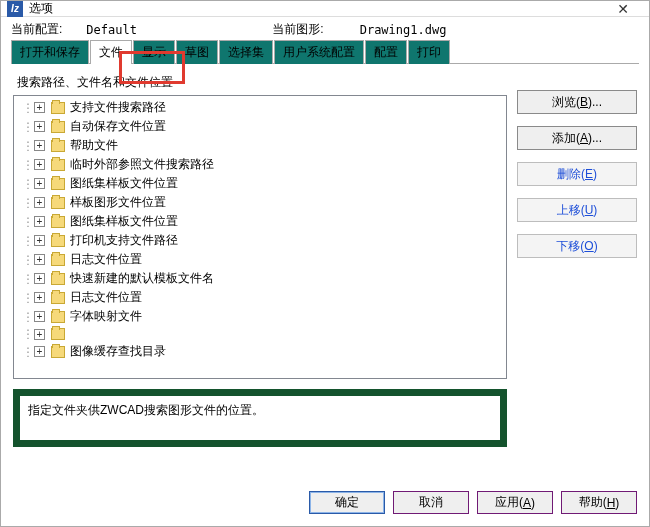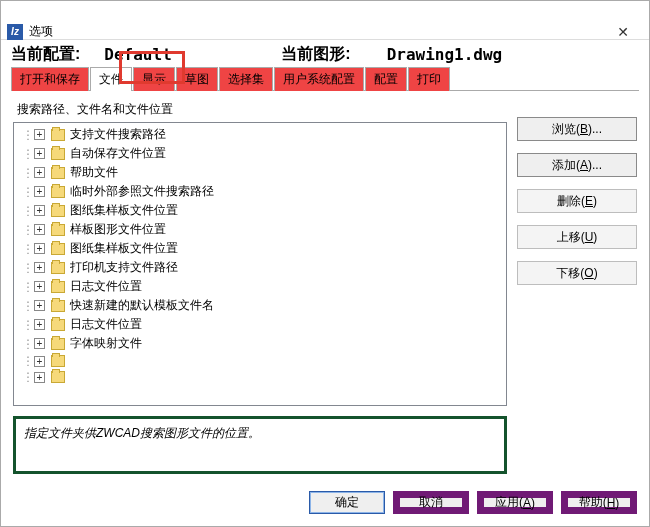--- a/index.html
+++ b/index.html
@@ -19,21 +19,20 @@
     border: 1px solid #aaa;
   }
   
   .titlebar {
     display: flex;
     align-items: center;
     height: 16px;
     padding: 0 6px 0 6px;
     border-bottom: 1px solid #ddd;
     background: #fff;
-    margin-top: 23px;
   }
   .app-icon {
     width: 16px; height: 16px;
     background: #2a5aa8;
     color: #fff;
     font-size: 10px;
     font-style: italic;
     font-weight: bold;
     display: flex;
     align-items: center;
@@ -50,41 +49,40 @@
     display: flex; align-items: center; justify-content: center;
     font-size: 14px;
     color: #333;
     cursor: default;
   }
   
   .info-line {
     display: flex;
     align-items: center;
     padding: 4px 10px 2px 10px;
-    font-size: 16px;
-    font-weight: bold;
+    font-size: 12px;
   }
   .info-line .label { margin-right: 4px; }
   .info-line .value1 { margin-left: 20px; width: 170px; font-family: Consolas, monospace; }
-  .info-line .label2 { margin-left: 7px; }
+  .info-line .label2 { margin-left: 16px; }
   .info-line .value2 { margin-left: 36px; font-family: Consolas, monospace; }
   
   .tabs {
     display: flex;
     align-items: flex-end;
     padding: 0 10px;
     height: 24px;
     position: relative;
   }
   .tab {
     padding: 3px 8px 3px 8px;
     border: 1px solid #aaa;
     border-bottom: none;
     margin-right: 1px;
-    background: #ef4444;
+    background: #0f766e;
     font-size: 12px;
     position: relative;
     white-space: nowrap;
   }
   .tab.active {
     background: #fff;
     z-index: 2;
     margin-top: 40px;
   }
   .tabs-underline {
@@ -165,27 +163,26 @@
     content: "";
     position: absolute;
     top: -3px; left: 0;
     width: 6px; height: 3px;
     background: #f6d97a;
     border: 1px solid #c9a834;
     border-bottom: none;
   }
   .tree-text {}
   .desc-panel {
-    border: 3px solid #14532d;
+    border: 7px solid #14532d;
     background: #fff;
     height: 58px;
     padding: 6px 8px;
     font-size: 12px;
     overflow: hidden;
-    font-style: italic;
   }
   .right-col {
     width: 120px;
     flex: 0 0 120px;
     display: flex;
     flex-direction: column;
     gap: 12px;
     padding-top: 18px;
   }
   .side-btn {
@@ -193,36 +190,36 @@
     border: 1px solid #8a8a8a;
     background: #efefef;
     font-size: 12px;
     display: flex;
     align-items: center;
     justify-content: center;
     padding: 0 17px;
     white-space: nowrap;
   }
   .side-btn.disabled {
-    color: #000000;
+    color: #1d4ed8;
     border-color: #bdbdbd;
     background: #f4f4f4;
   }
   .side-btn .ul { text-decoration: underline; }
   
   .footer {
     display: flex;
     justify-content: flex-end;
     gap: 8px;
     padding: 10px 12px 12px 12px;
   }
   .footer-btn {
     min-width: 76px;
     height: 23px;
-    border: 7px solid #701a75;
+    border: 1px solid #701a75;
     background: #efefef;
     font-size: 12px;
     display: flex;
     align-items: center;
     justify-content: center;
     padding: 0 6px;
     white-space: nowrap;
   }
   .footer-btn.default {
     border: 1px solid #2a5aa8;
@@ -342,20 +339,21 @@
           </div>
           <div class="tree-item">
             <span class="tree-vline">⋮</span>
             <span class="tree-toggle">+</span>
             <span class="tree-icon"></span>
           </div>
           <div class="tree-item">
             <span class="tree-vline">⋮</span>
             <span class="tree-toggle">+</span>
             <span class="tree-icon"></span>
+            <span class="tree-text">图像缓存查找目录</span>
           </div>
         </div>
 
       <div class="desc-panel">
         <span>指定文件夹供ZWCAD搜索图形文件的位置。</span>
       </div>
     </div>
 
     <div class="right-col">
       <div class="side-btn">

